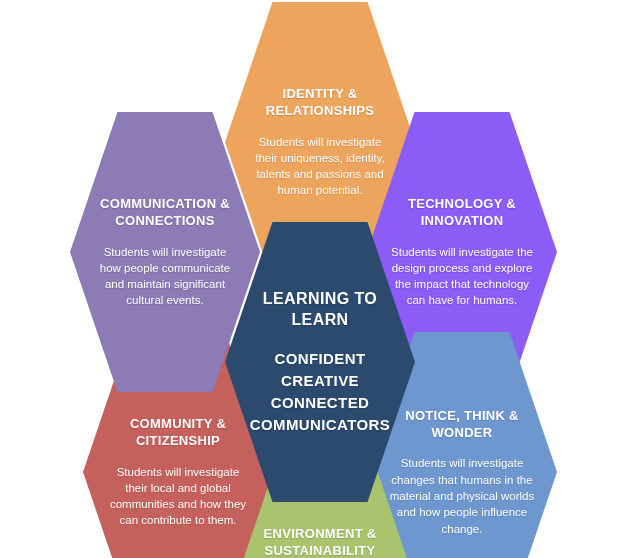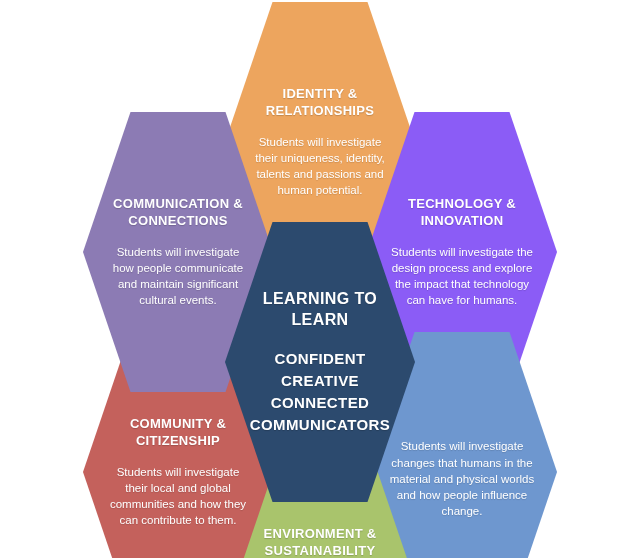--- a/index.html
+++ b/index.html
@@ -74,39 +74,40 @@
     text-shadow: 0 1px 1px rgba(0,0,0,0.18);
   }
 
   
   
   .pos-top          { left: 225px; top: 2px;   }
   .pos-top-right    { left: 367px; top: 112px; }
   .pos-bottom-right { left: 367px; top: 332px; }
   .pos-bottom       { left: 225px; top: 442px; }
   .pos-bottom-left  { left: 83px;  top: 332px; }
-  .pos-top-left     { left: 83px;  top: 112px; }
+  .pos-top-left     { left: 70px;  top: 112px; }
   .pos-center       { left: 225px; top: 222px; }
 </style>
 </head>
 <body>
 
 <div id="diagram" style="background: rgb(255, 255, 255);">
 
   <div class="hex pos-top" style="background: rgb(237, 165, 94); color: rgb(255, 255, 255);">
     <div class="hex-title">IDENTITY &amp; RELATIONSHIPS</div>
     <div class="hex-body">Students will investigate their uniqueness, identity, talents and passions and human potential.</div>
   </div>
 
   <div class="hex pos-top-right" style="background: #8b5cf6; color: rgb(255, 255, 255);">
     <div class="hex-title">TECHNOLOGY &amp; INNOVATION</div>
     <div class="hex-body">Students will investigate the design process and explore the impact that technology can have for humans.</div>
   </div>
 
   <div class="hex pos-bottom-right" style="background: rgb(110, 151, 207); color: rgb(255, 255, 255);">
+    <div class="hex-title">NOTICE, THINK &amp; WONDER</div>
     <div class="hex-body">Students will investigate changes that humans in the material and physical worlds and how people influence change.</div>
   </div>
 
   <div class="hex pos-bottom" style="background: rgb(169, 196, 108); color: rgb(255, 255, 255);">
     <div class="hex-title">ENVIRONMENT &amp; SUSTAINABILITY</div>
     <div class="hex-body">Students will investigate their local and global environments and how they can care for them.</div>
   </div>
 
   <div class="hex pos-bottom-left" style="background: rgb(196, 97, 92); color: rgb(255, 255, 255);">
     <div class="hex-title">COMMUNITY &amp; CITIZENSHIP</div>

